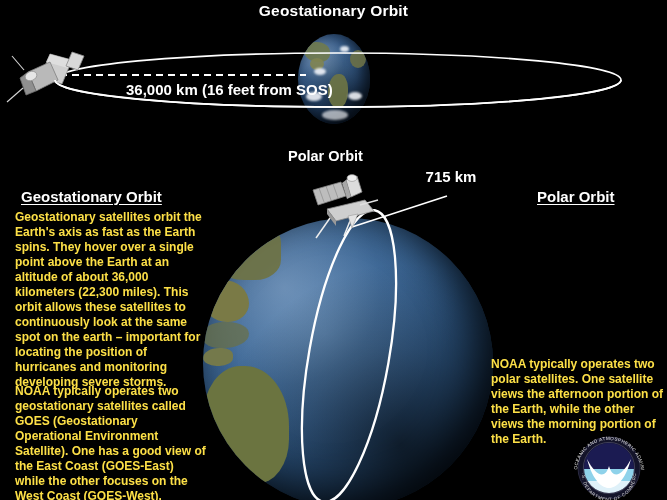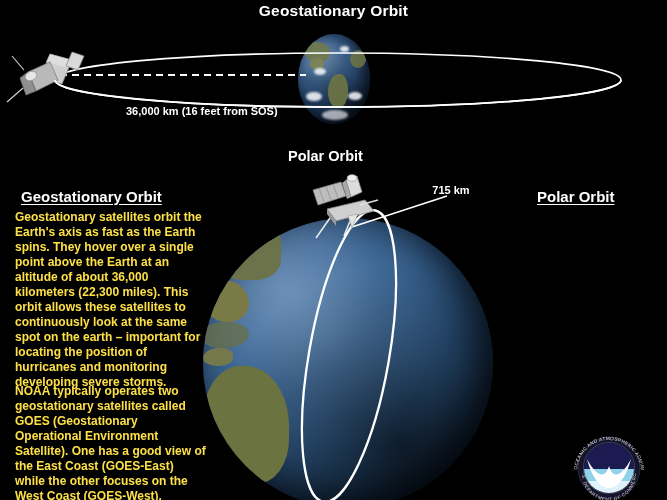--- a/index.html
+++ b/index.html
@@ -58,29 +58,28 @@
     white-space: pre-line;
   }
   #geo-p1 { left: 15px; top: 210px; width: 192px; }
   #geo-p2 { left: 15px; top: 384px; width: 192px; }
   #polar-p1 { left: 491px; top: 216px; width: 176px; }
   #polar-p2 { left: 491px; top: 357px; width: 176px; }
 
   
   .callout {
     position: absolute;
-    font-size: 11px;
+    font-size: 15px;
     font-weight: bold;
     color: #ffffff;
     white-space: nowrap;
-    margin-top: 24px;
   }
   #callout-geo-dist { left: 126px; top: 81px; }
   #callout-polar-dist {
-    left: 381px; top: 160px;
+    left: 381px; top: 168px;
     text-align: center;
     width: 140px;
   }
   #callout-polar-dist .l1 { display: block; }
   #callout-polar-dist .l2 { display: block; }
 
   
   #geo-diagram {
     position: absolute;
     left: 0; top: 28px;
@@ -252,20 +251,21 @@
 
   <div class="col-heading" id="heading-geo">Geostationary Orbit</div>
 
   <div class="body-text" id="geo-p1">Geostationary satellites orbit the Earth's axis as fast as the Earth spins. They hover over a single point above the Earth at an altitude of about 36,000 kilometers (22,300 miles). This orbit allows these satellites to continuously look at the same spot on the earth – important for locating the position of hurricanes and monitoring developing severe storms.</div>
 
   <div class="body-text" id="geo-p2">NOAA typically operates two geostationary satellites called GOES (Geostationary Operational Environment Satellite). One has a good view of the East Coast (GOES-East) while the other  focuses on the West Coast (GOES-West).</div>
 
   <div class="col-heading" id="heading-polar">Polar Orbit</div>
 
 
+  <div class="body-text" id="polar-p2">NOAA typically operates two polar satellites. One satellite views the afternoon portion of the Earth, while the other views the morning portion of the Earth.</div>
 
   <div id="noaa-logo">
     <svg viewBox="0 0 96 68" width="96" height="68">
       <defs>
         <path id="arcTop" d="M 14 40 A 30 30 0 0 1 78 40" fill="none"></path>
         <path id="arcBottom" d="M 19 42 A 27 27 0 0 0 73 42" fill="none"></path>
         <clipPath id="globeClip">
           <circle cx="46" cy="36" r="25"></circle>
         </clipPath>
       </defs>

